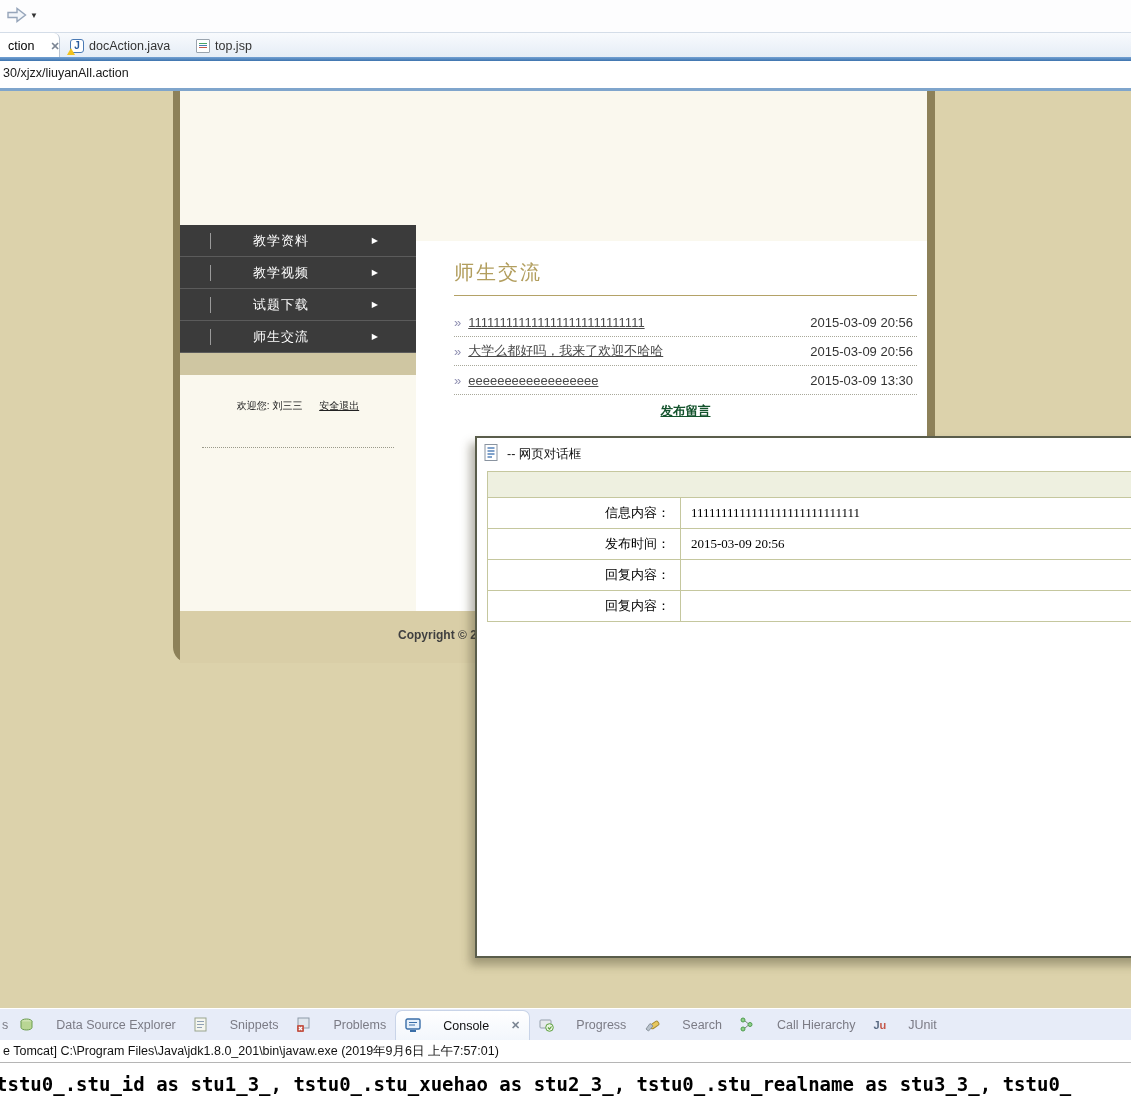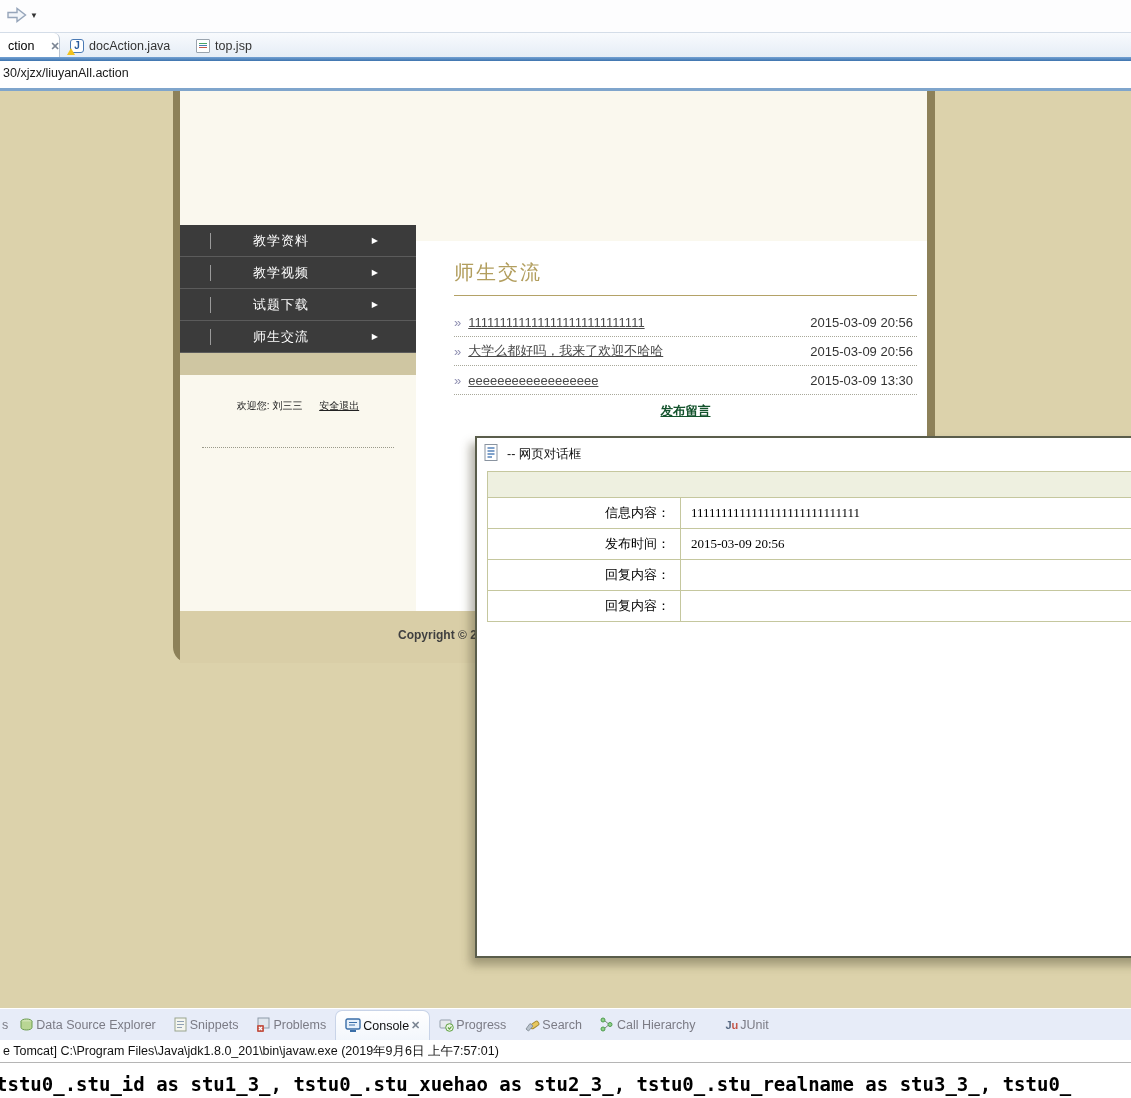--- a/index.html
+++ b/index.html
@@ -110,26 +110,26 @@
   .dlg-table { position:absolute; left:10px; top:33px; width:940px; border-collapse:collapse; }
   .dlg-table td { border:1px solid #c5c79e; font-size:13px; }
   .dlg-hrow td { background:#eef0e0; height:26px; }
   .dlg-label { width:193px; text-align:right; padding:6px 10px 6px 0; color:#000; height:27px; }
   .dlg-value { padding:6px 0 6px 10px; font-family:"Liberation Serif", serif; color:#000; }
 
   
   .panel { position:absolute; left:0; top:1008px; width:100%; height:90px; background:#fff; }
   .btabs { position:relative; height:32px; background:#e7ecf8; border-top:1px solid #fff;
     display:flex; align-items:center; padding-left:2px; }
-  .btab { display:flex; align-items:center; gap:2px; font-size:12.5px; color:#7b7b85;
+  .btab { display:flex; align-items:center; gap:22px; font-size:12.5px; color:#7b7b85;
     padding:0 9px; height:32px; cursor:pointer; }
   .btab.active { background:linear-gradient(#ffffff,#f2f6fc); color:#111;
     border:1px solid #c9d4e8; border-bottom:none; border-radius:7px 7px 0 0; height:31px; margin-top:1px; }
   .partial-s { font-size:12.5px; color:#7b7b85; padding-right:2px; }
-  .junit-ic { font-size:11px; font-weight:bold;margin-left:12px; }
+  .junit-ic { font-size:11px; font-weight:bold; }
   .junit-ic .jj { color:#5a6b84; } .junit-ic .ju { color:#c4574a; }
 
   .console { position:relative; height:58px; background:#fff; overflow:hidden; }
   .console-head { position:absolute; left:3px; top:3px; font-size:12.5px; color:#111; white-space:nowrap; }
   .console-sep { position:absolute; left:0; top:22px; width:100%; border-bottom:1px solid #b5b5b5; }
   .console-big { position:absolute; left:-4px; top:24px; font-family:"DejaVu Sans Mono", monospace;
     font-size:19px; font-weight:bold; color:#000; white-space:nowrap; line-height:40px; }
 
   svg { display:block; }
 </style>

